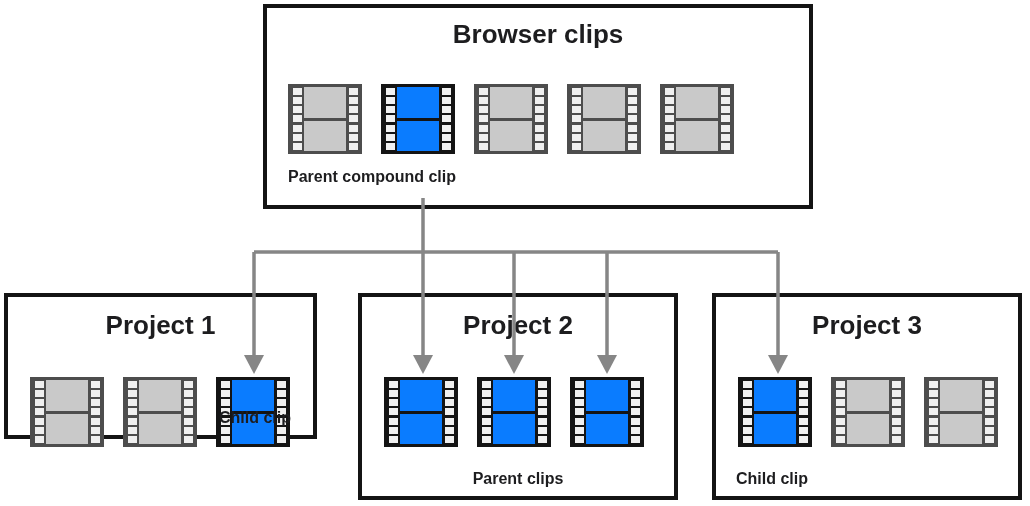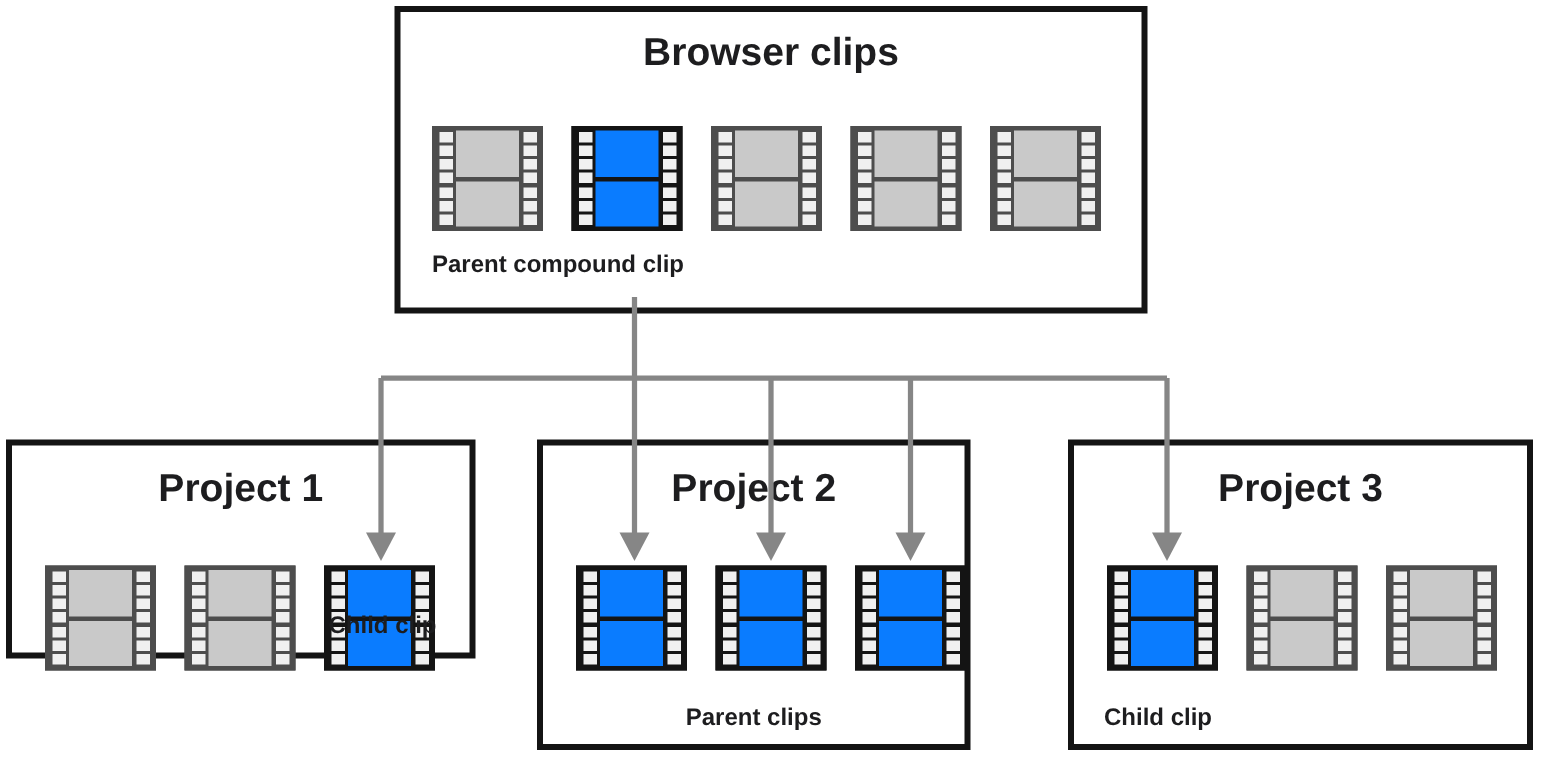--- a/index.html
+++ b/index.html
@@ -22,23 +22,23 @@
     font-family: "Liberation Sans", sans-serif;
     overflow: hidden;
   }
   .box {
     position: absolute;
     box-sizing: border-box;
     border: 4px solid var(--box_border);
     background: var(--background);
     z-index: 1;
   }
-  #browser-box { left: 263px; top: 4px; width: 502px; height: 205px; }
+  #browser-box { left: 263px; top: 4px; width: 550px; height: 205px; }
   #project-box-1 { left: 4px;   top: 293px; width: 313px; height: 146px; }
-  #project-box-2 { left: 358px; top: 293px; width: 289px; height: 207px; }
+  #project-box-2 { left: 358px; top: 293px; width: 320px; height: 207px; }
   #project-box-3 { left: 712px; top: 293px; width: 310px; height: 207px; padding-left: 30px; }
 
   .box-title {
     position: absolute; left: 0; right: 0; top: 14px;
     text-align: center;
     font-size: 26px; font-weight: 700; color: var(--text);
     line-height: 1.15;
   }
   #browser-box .box-title { top: 12px; }
 

